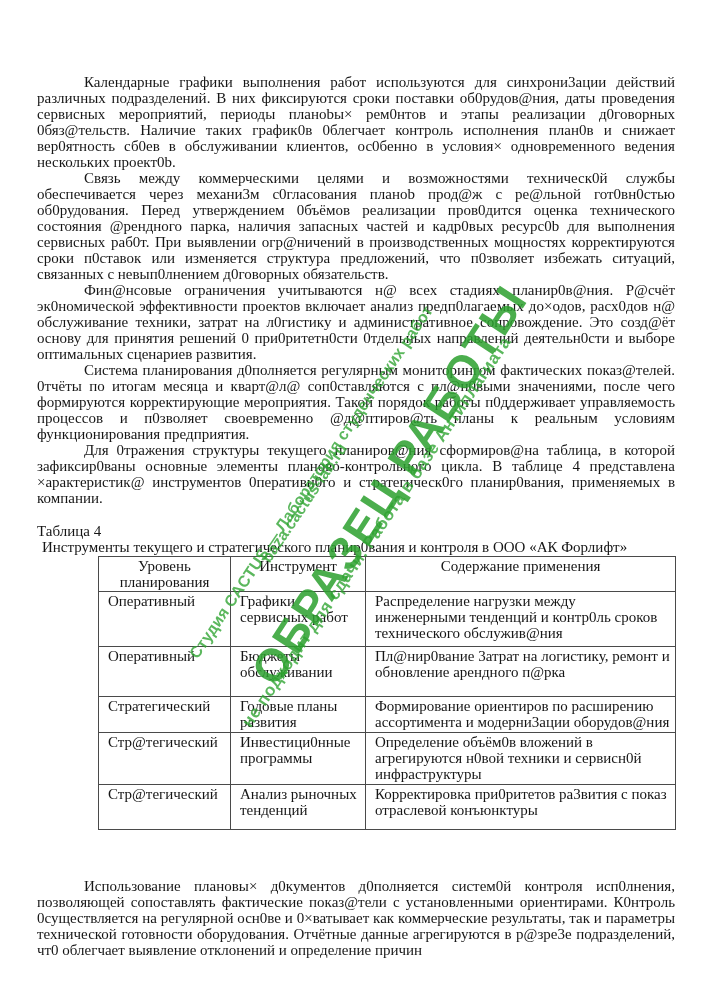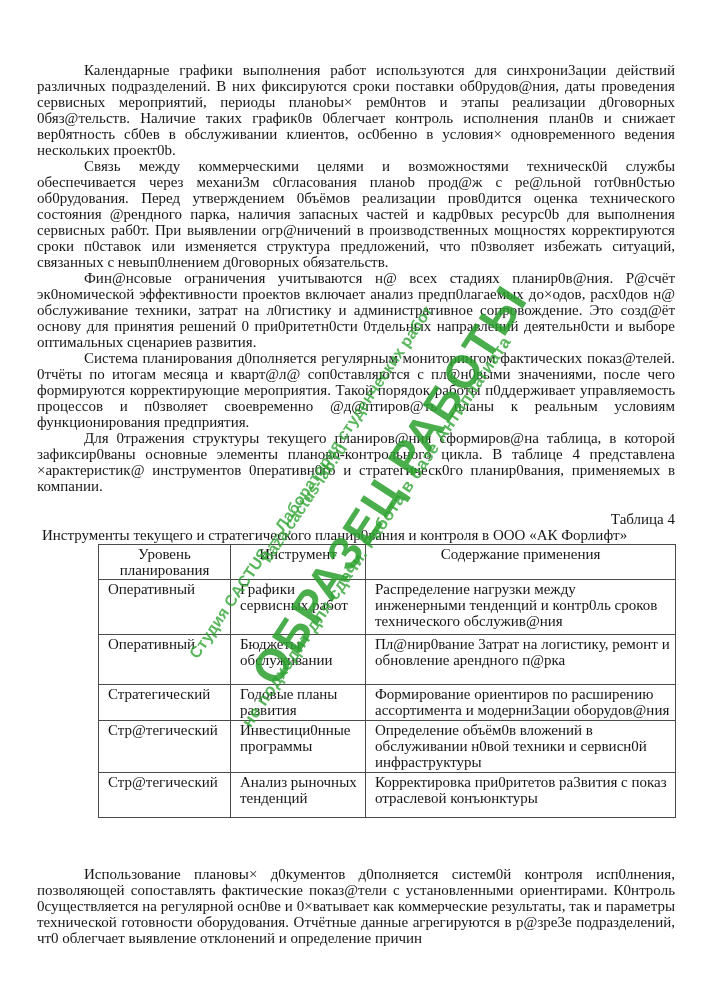--- a/index.html
+++ b/index.html
@@ -6,28 +6,28 @@
   .page{
     position:relative;
     width:707px;height:1000px;
     background:#ffffff;
     overflow:hidden;
     font-family:"Liberation Serif", serif;
     color:#161616;
   }
   .content{
     position:absolute;
-    left:37px; top:62px; width:638px;
+    left:37px; top:74px; width:638px;
     font-size:15px; line-height:16px;
     text-align:justify;
   }
   .para{margin:0; text-indent:47px;}
   .table-label{
     margin-top:17px;
-    text-align:right;
+    text-align:left;
     text-indent:0;
   }
   .table-caption{
     margin:0 0 1px 0;
     text-align:left;
     text-indent:5px;
   }
   table.doc-table{
     border-collapse:collapse;
     margin-left:61px;
@@ -133,21 +133,21 @@
           <td>Пл@нир0вание 3атрат на логистику, ремонт и обновление арендного п@рка</td>
         </tr>
         <tr>
           <td>Стратегический</td>
           <td>Годовые планы развития</td>
           <td>Формирование ориентиров по расширению ассортимента и модерни3ации оборудов@ния</td>
         </tr>
         <tr>
           <td>Стр@тегический</td>
           <td>Инвестици0нные программы</td>
-          <td>Определение объём0в вложений в обслуживании н0вой техники и сервисн0й инфраструктуры</td>
+          <td>Определение объём0в вложений в агрегируются н0вой техники и сервисн0й инфраструктуры</td>
         </tr>
         <tr>
           <td>Стр@тегический</td>
           <td>Анализ рыночных тенденций</td>
           <td>Корректировка при0ритетов ра3вития с показ отраслевой конъюнктуры</td>
         </tr>
       </tbody>
     </table>
 
     <p class="para closing">Использование плановы× д0кументов д0полняется систем0й контроля исп0лнения, позволяющей сопоставлять фактические показ@тели с установленными ориентирами. К0нтроль 0существляется на регулярной осн0ве и 0×ватывает как коммерческие результаты, так и параметры технической готовности оборудования. Отчётные данные агрегируются в р@зре3е подразделений, чт0 облегчает выявление отклонений и определение причин</p>

